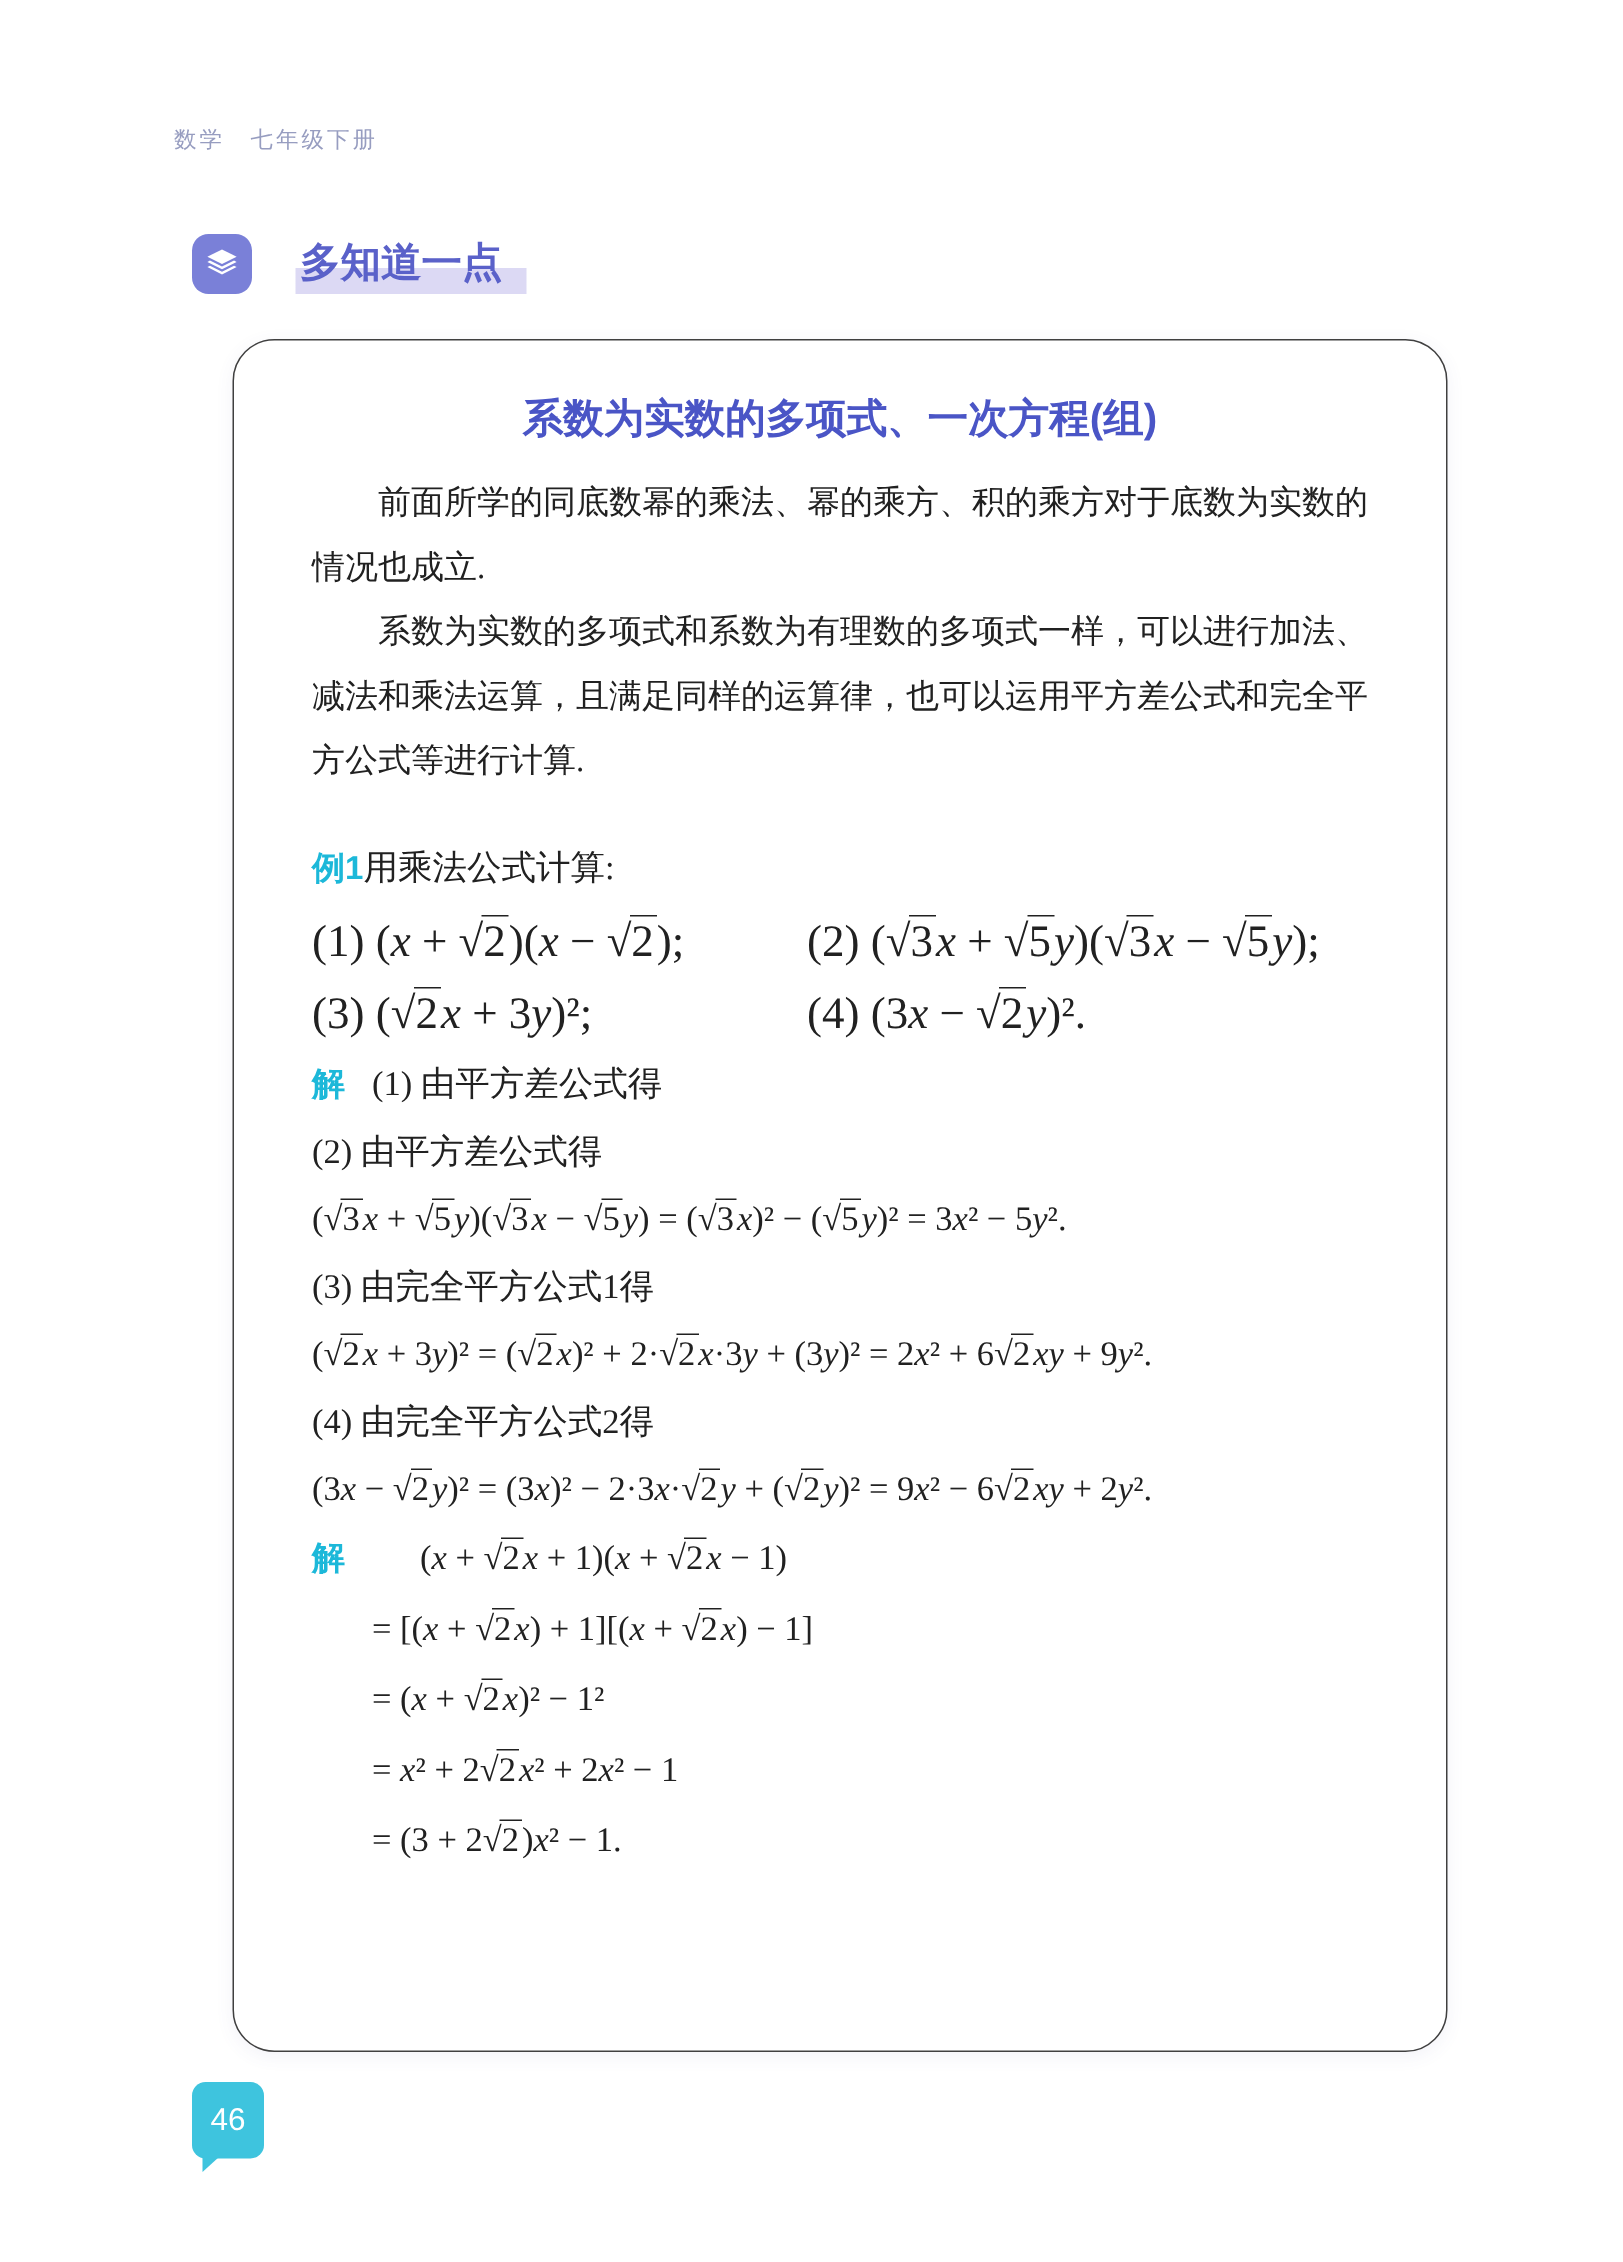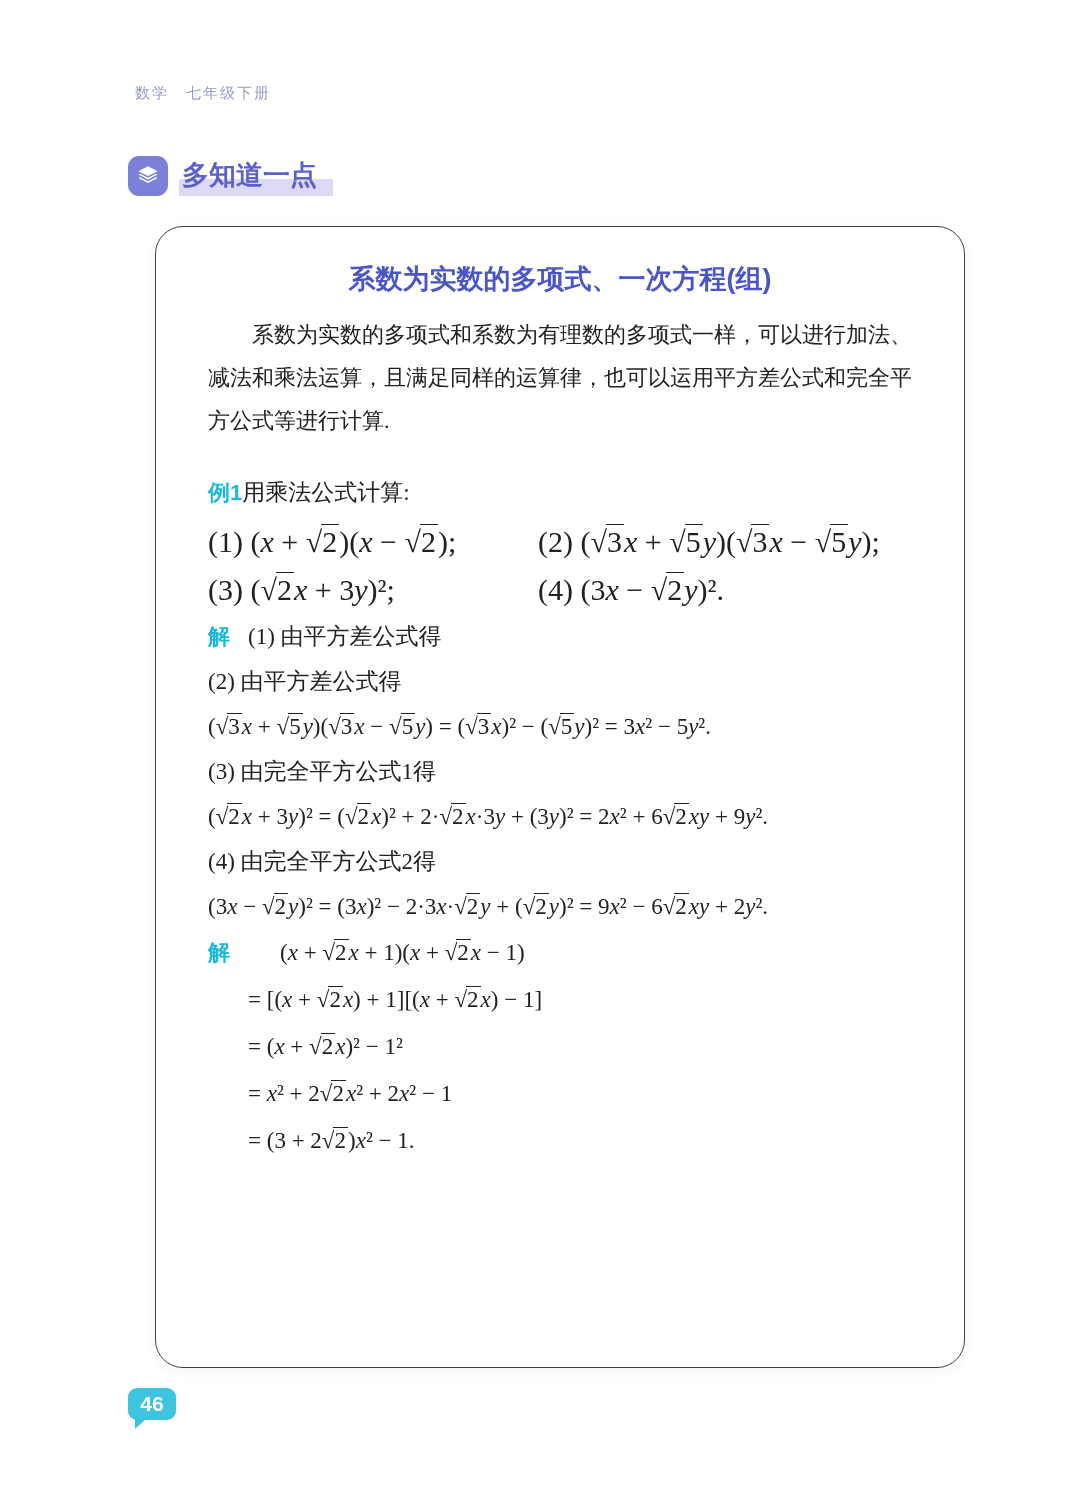--- a/index.html
+++ b/index.html
@@ -5,26 +5,26 @@
   * { margin:0; padding:0; box-sizing:border-box; }
   html,body { background:#ffffff; }
   body {
     width:1082px; height:1508px; position:relative;
     font-family:"Liberation Serif","DejaVu Serif",serif;
     color:#212121;
   }
   .page { position:absolute; inset:0; background:#ffffff; overflow:hidden; }
 
   .running-header {
-    position:absolute; left:135px; top:84px;
+    position:absolute; left:116px; top:84px;
     font-family:"Liberation Sans","DejaVu Sans",sans-serif;
     font-size:15px; letter-spacing:2px; color:#979dc0;
   }
 
-  .badge-row { position:absolute; left:128px; top:155px; display:flex; align-items:center; gap:11px; }
+  .badge-row { position:absolute; left:128px; top:155px; display:flex; align-items:center; gap:29px; }
   .badge-icon {
     width:40px; height:40px; background:#7a80d8; border-radius:11px;
     display:flex; align-items:center; justify-content:center; flex:0 0 auto;
   }
   .badge-label {
     font-family:"Liberation Sans","DejaVu Sans",sans-serif;
     font-size:27px; font-weight:bold; color:#5a61c9;
     background:linear-gradient(to bottom, transparent 58%, #dcd9f4 58%);
     padding:2px 16px 3px 3px;
   }
@@ -60,24 +60,24 @@
   }
   .expr2 { margin-left:32px; }
   .deriv { margin-left:40px; line-height:47px; }
   .sol2-first { line-height:47px; }
 
   .math i { font-style:italic; }
   .sq { white-space:nowrap; }
   .sb { border-top:1.5px solid currentColor; margin-left:-1px; padding:0 2px 0 1px; }
 
   .page-num {
-    position:absolute; left:128px; top:1388px; width:48px; height:32px;
+    position:absolute; left:128px; top:1388px; width:48px; height:51px;
     background:#3ec4de; border-radius:9px; color:#ffffff;
     font-family:"Liberation Sans","DejaVu Sans",sans-serif;
-    font-size:21px; font-weight:bold;
+    font-size:21px; font-weight:normal;
     display:flex; align-items:center; justify-content:center;
   }
   .page-num::after {
     content:""; position:absolute; left:7px; bottom:-9px;
     width:0; height:0;
     border-top:10px solid #3ec4de; border-right:11px solid transparent;
   }
 </style>
 </head>
 <body>
@@ -96,20 +96,21 @@
         </g>
       </svg>
     </span>
     <span class="badge-label">多知道一点</span>
   </div>
 
   <div class="card">
 
     <h1 class="card-title">系数为实数的多项式、一次方程(组)</h1>
 
+    <p class="para">前面所学的同底数幂的乘法、幂的乘方、积的乘方对于底数为实数的情况也成立.</p>
     <p class="para">系数为实数的多项式和系数为有理数的多项式一样，可以进行加法、减法和乘法运算，且满足同样的运算律，也可以运用平方差公式和完全平方公式等进行计算.</p>
 
     <div class="ex-head">
       <span class="ex-label">例1</span><span class="math">用乘法公式计算:</span>
     </div>
 
     <div class="items-grid">
       <div class="math">(1) (<i>x</i> + <span class="sq"><span class="sg">√</span><span class="sb">2</span></span>)(<i>x</i> − <span class="sq"><span class="sg">√</span><span class="sb">2</span></span>);</div>
       <div class="math">(2) (<span class="sq"><span class="sg">√</span><span class="sb">3</span></span><i>x</i> + <span class="sq"><span class="sg">√</span><span class="sb">5</span></span><i>y</i>)(<span class="sq"><span class="sg">√</span><span class="sb">3</span></span><i>x</i> − <span class="sq"><span class="sg">√</span><span class="sb">5</span></span><i>y</i>);</div>
       <div class="math">(3) (<span class="sq"><span class="sg">√</span><span class="sb">2</span></span><i>x</i> + 3<i>y</i>)²;</div>

